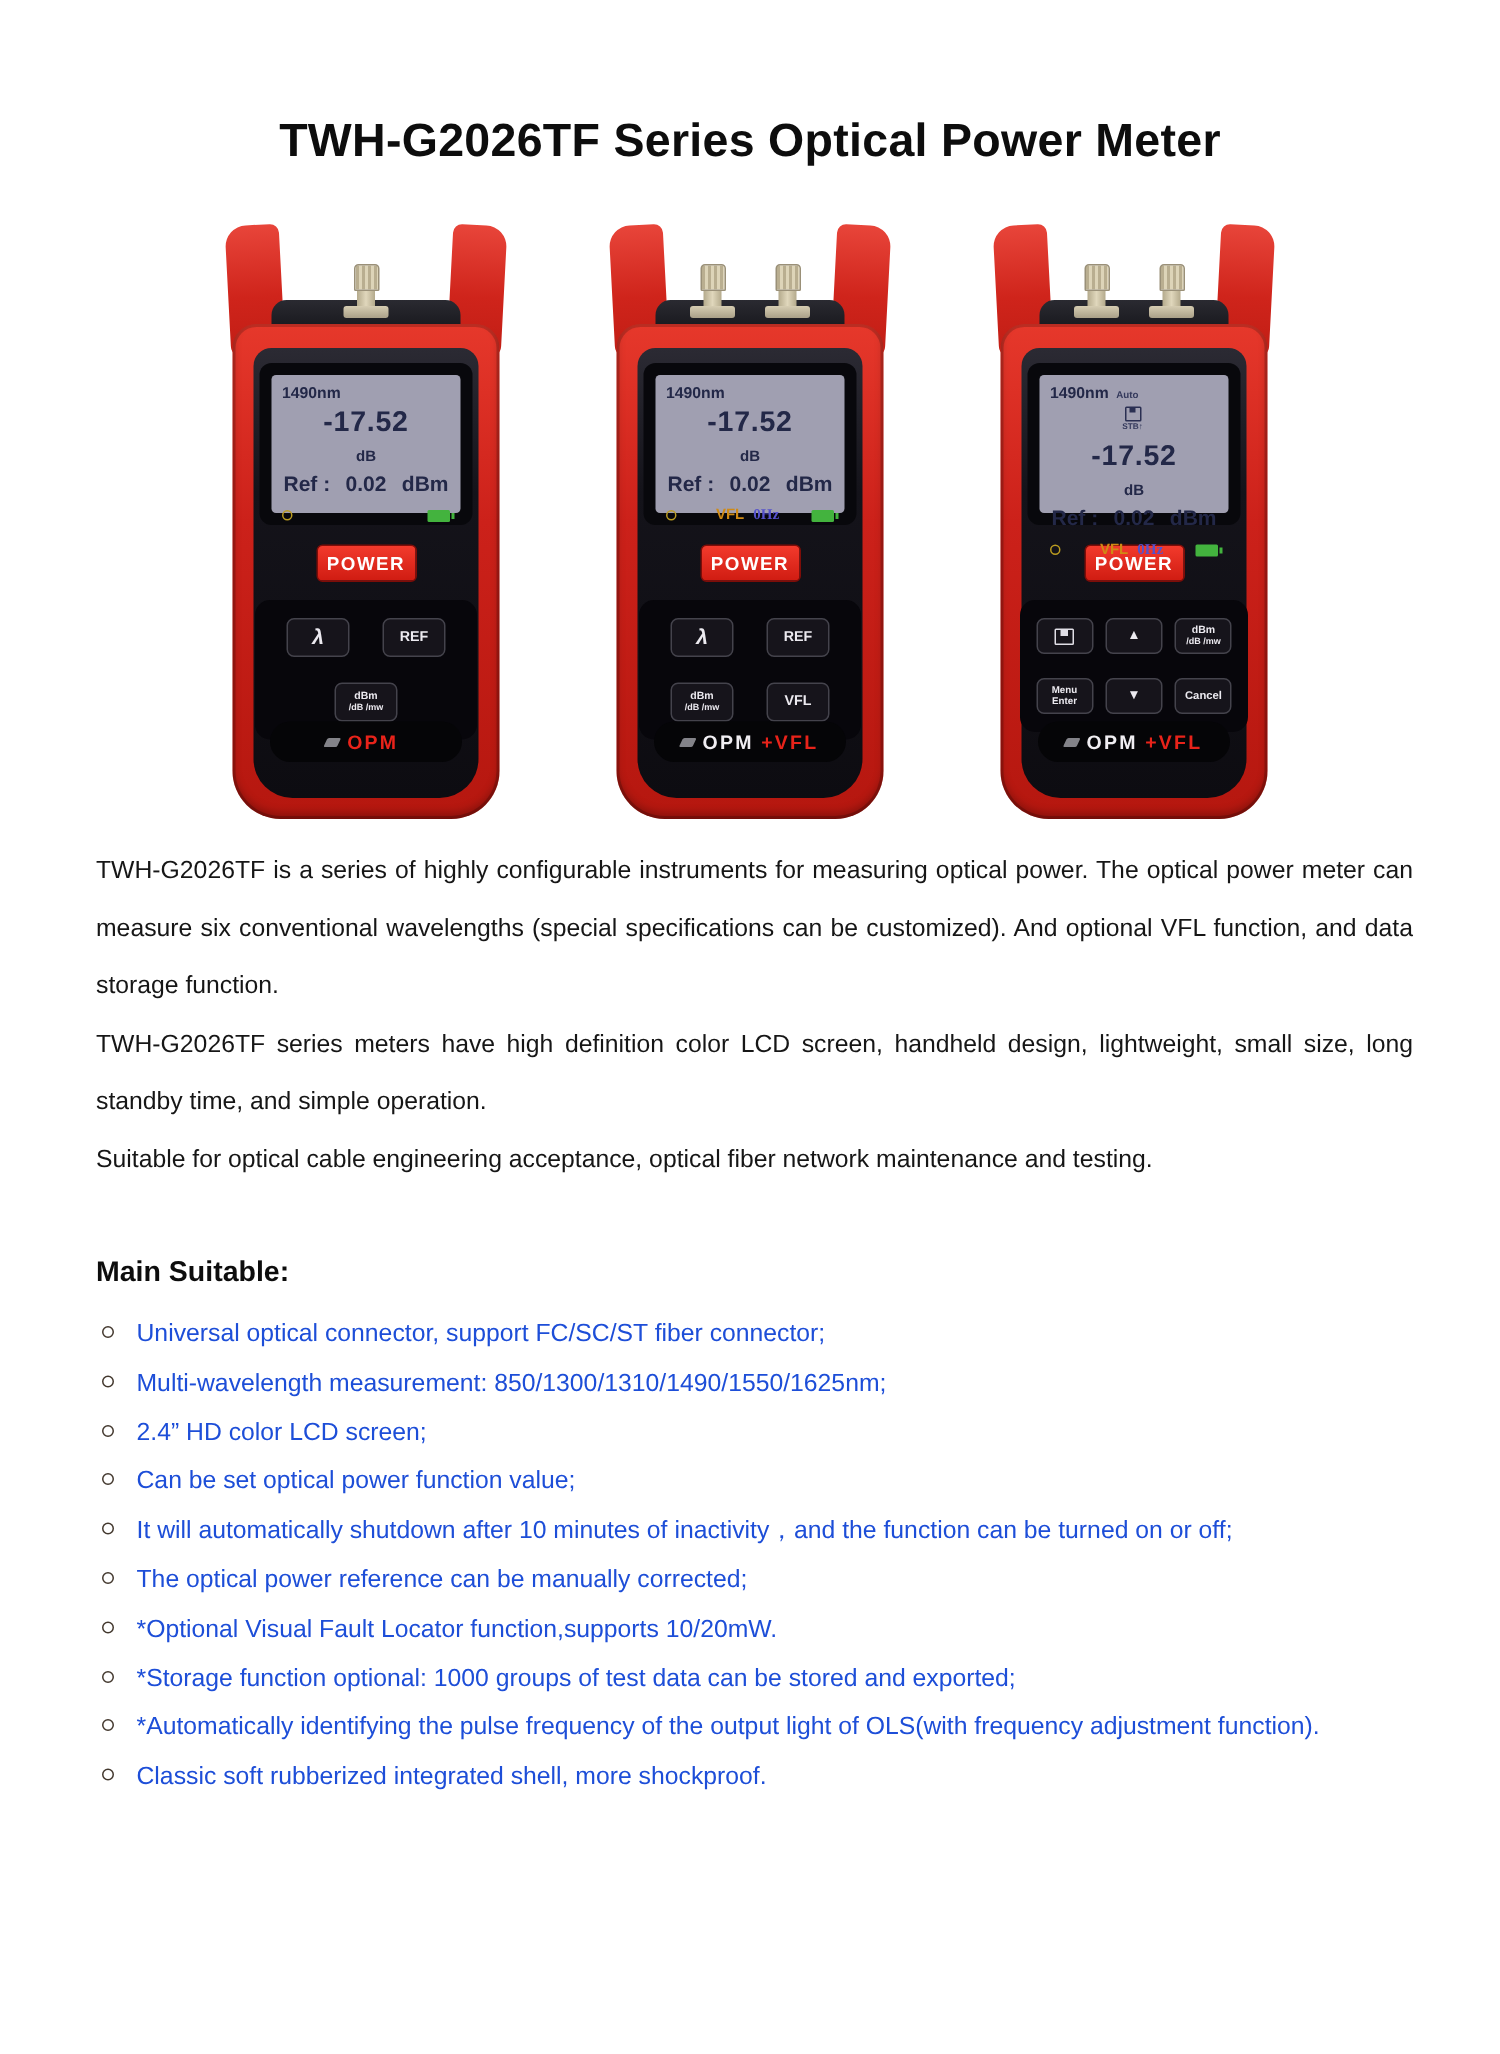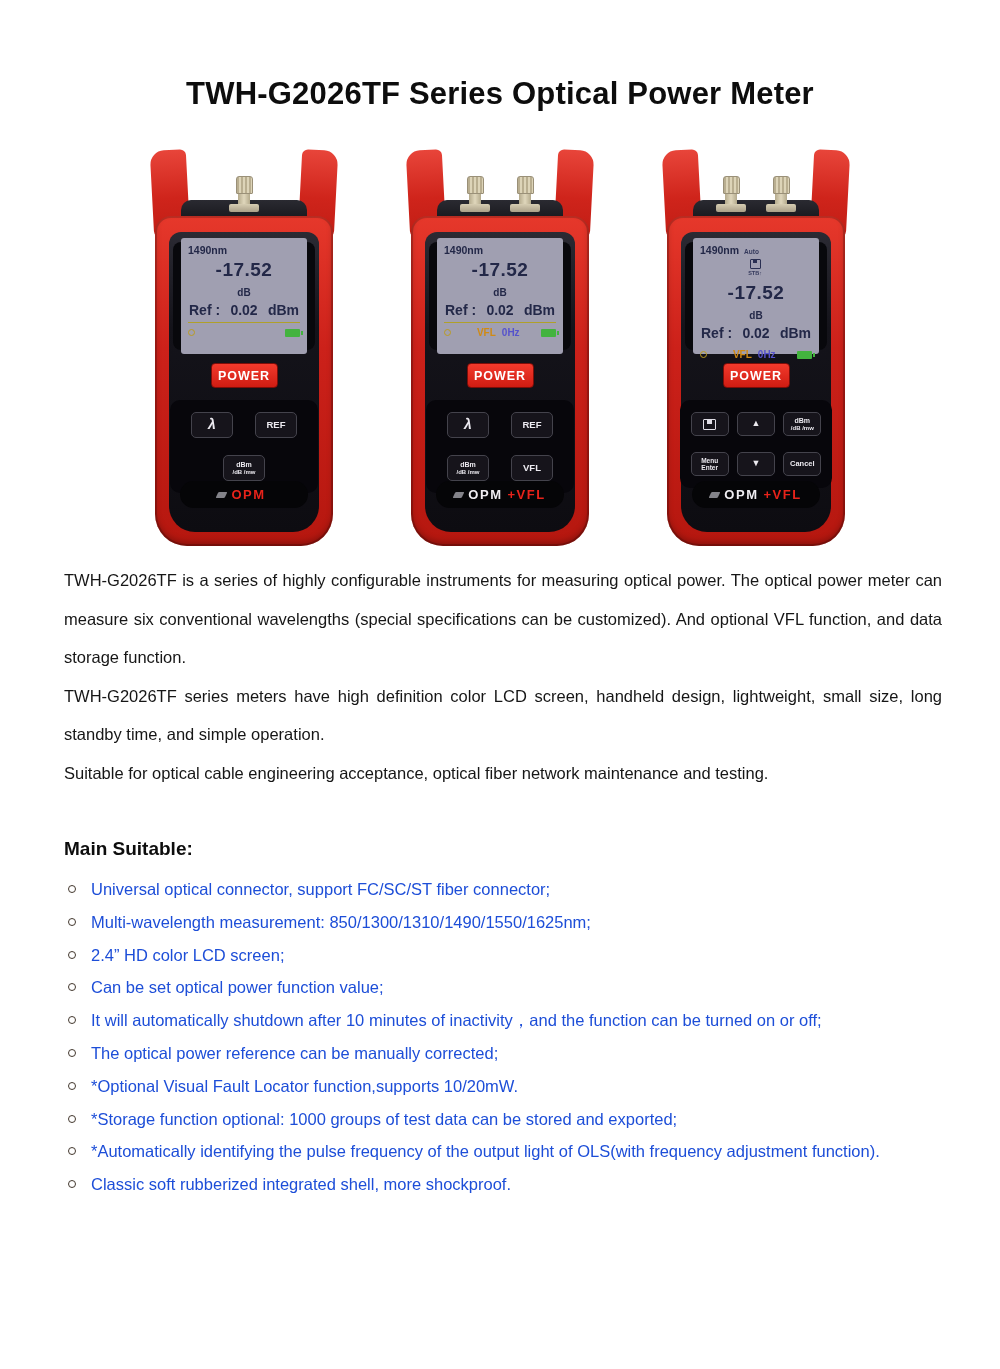--- a/index.html
+++ b/index.html
@@ -36,38 +36,38 @@
   .shell { position:absolute; top:68px; left:4px; right:4px; bottom:2px; z-index:4;
     background:linear-gradient(180deg,#e6382b,#cc211a 40%,#b5170f);
     border-radius:16px 16px 32px 32px;
     box-shadow:inset 0 0 0 2px rgba(0,0,0,.18), inset 0 -4px 6px rgba(0,0,0,.25); }
   .inner { position:absolute; top:16px; left:14px; right:14px; bottom:14px;
     background:linear-gradient(180deg,#2b2a33,#14131a 32%,#0d0c11);
     border-radius:12px 12px 26px 26px; display:flex; flex-direction:column; align-items:center; }
 
   .bezel { margin-top:10px; width:142px; height:108px; background:#08080c; border-radius:8px;
     display:flex; align-items:center; justify-content:center; }
-  .screen { width:126px; height:116px; border-radius:3px; padding:6px 7px 4px;
+  .screen { width:126px; height:92px; border-radius:3px; padding:6px 7px 4px;
     background:linear-gradient(180deg,#aaa9ba,#9b9aac 60%,#94930a0); background-color:#a09fb1;
     color:#232848; display:flex; flex-direction:column; }
   .scr-row1 { font-size:10.5px; font-weight:bold; display:flex; align-items:baseline; gap:5px; }
   .scr-row1 .mode { font-size:6.5px; font-weight:bold; color:#34395c; }
   .scr-val { display:flex; align-items:center; justify-content:center; gap:6px; margin-top:3px;flex-direction:column; }
   .scr-val .val { font-size:19px; font-weight:bold; letter-spacing:.5px; }
   .scr-val .unit { font-size:10px; font-weight:bold; }
   .save-wrap { display:flex; flex-direction:column; align-items:center; margin-right:2px; }
   .floppy-scr { display:inline-block; width:11px; height:10px; border:1.5px solid #2a2f52; border-radius:1px; position:relative; }
   .floppy-scr::before { content:''; position:absolute; top:0; left:2px; width:4px; height:3px; background:#2a2f52; }
   .save-sub { font-size:5.5px; font-weight:bold; color:#34395c; margin-top:1px; }
   .scr-ref { display:flex; justify-content:space-between; font-size:14px; font-weight:bold; margin-top:4px; padding:0 1px; }
   .scr-div { height:1px; background:#b0a02a; margin-top:4px; }
   .scr-status { display:flex; align-items:center; margin-top:4px; min-height:11px; position:relative; }
   .psave { width:7px; height:7px; border:1.5px solid #bb9c20; border-radius:50%; display:inline-block; }
   .vfl-line { position:absolute; left:50%; transform:translateX(-54%); display:flex; gap:6px; font-size:10px; font-weight:bold; }
-  .vfl-txt { color:#d08a14; } .freq-txt { color:#5552cc; }
+  .vfl-txt { color:#d08a14; } .freq-txt { color:#5552cc;font-family:Liberation Serif, serif; }
   .batt { margin-left:auto; width:15px; height:8px; background:#43b33e; border-radius:1px; position:relative; display:inline-block; }
   .batt::after { content:''; position:absolute; right:-3px; top:2px; width:2px; height:4px; background:#43b33e; }
 
   .power-row { margin-top:13px; }
   .power-btn { width:67px; height:25px; border:1px solid #7e0d08; border-radius:4px; cursor:pointer;
     background:linear-gradient(180deg,#f23a2c,#d01c12); color:#ffffff; font-family:"Liberation Sans",sans-serif;
     font-size:12.5px; font-weight:bold; letter-spacing:1px; }
 
   .keypad { margin-top:12px; background:#07060b; border-radius:10px; padding:12px 10px; display:grid; }
   .kp2col { width:148px; grid-template-columns:1fr 1fr; row-gap:17px; justify-items:center; }

